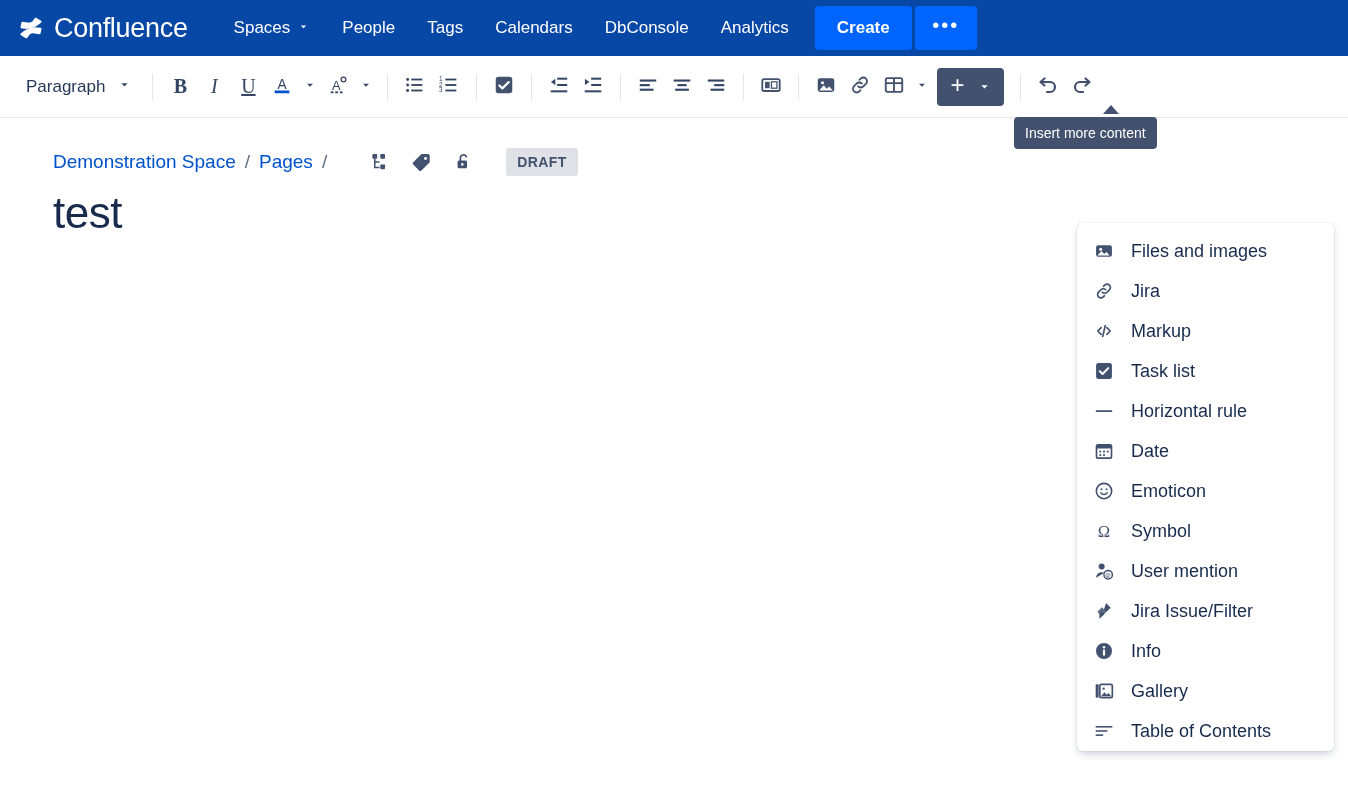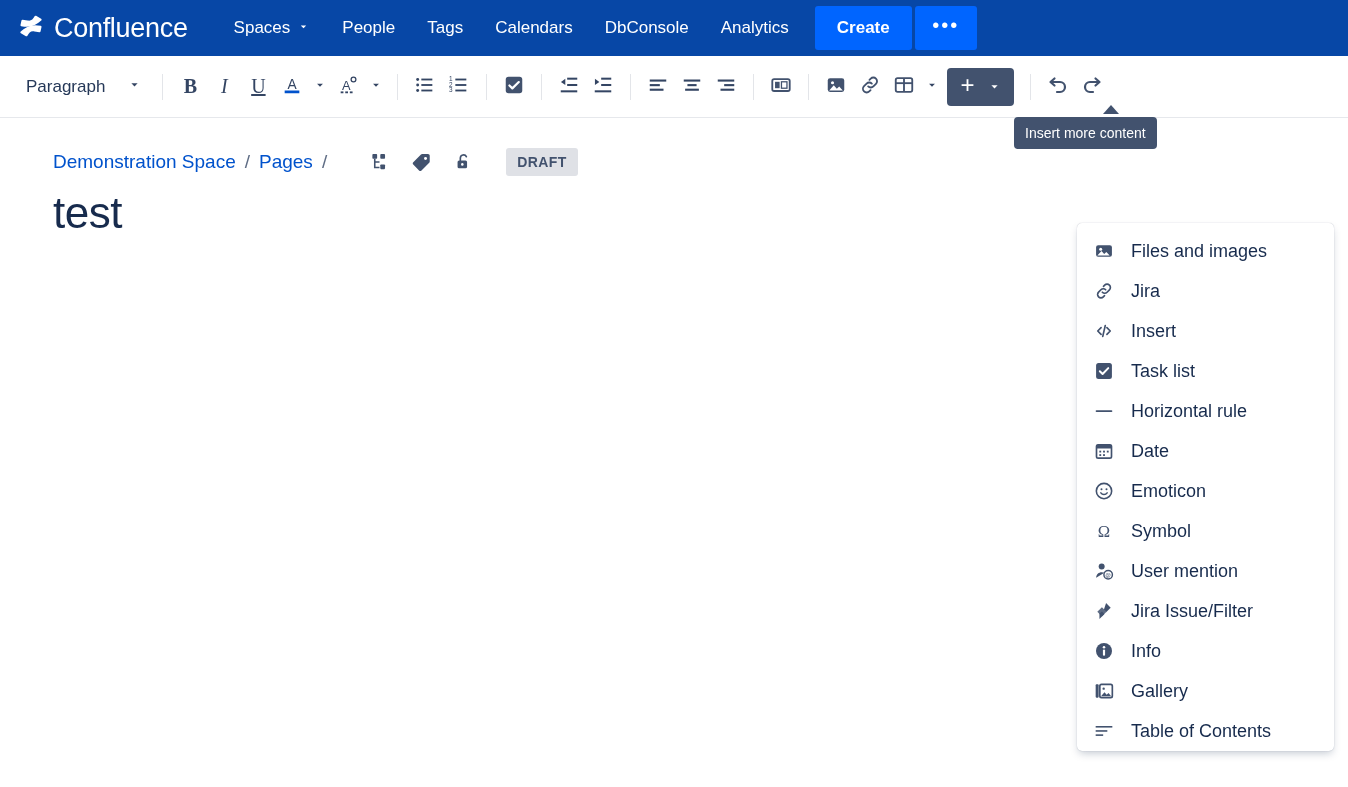--- a/index.html
+++ b/index.html
@@ -10,21 +10,21 @@
     overflow:hidden;
   }
 
   
   .topnav {
     height:56px; background:#0747A6;
     display:flex; align-items:center;
     padding-left:18px;
     position:relative; z-index:5;
   }
-  .brand { display:flex; align-items:flex-start; gap:10px; margin-right:30px; }
+  .brand { display:flex; align-items:center; gap:10px; margin-right:30px; }
   .brand-logo { width:26px; height:26px; }
   .brand-name {
     color:#ffffff; font-size:27px; font-weight:400; letter-spacing:-0.3px;
   }
   .nav-items { display:flex; align-items:center; height:56px; }
   .nav-item {
     color:#ffffff; font-size:17px; padding:0 16px;
     height:52px; display:flex; align-items:center; gap:7px;
     cursor:pointer; white-space:nowrap;
   }
@@ -50,21 +50,21 @@
   }
   .tb-group { display:flex; align-items:center; }
   .tb-sep { width:1px; height:26px; background:#e3e5e9; margin:0 10px; }
   .tb-btn {
     min-width:34px; height:34px; border-radius:3px; border:none;
     background:transparent; cursor:pointer;
     display:flex; align-items:center; justify-content:center;
     color:#344563;
   }
   .tb-para {
-    display:flex; align-items:center; gap:22px;
+    display:flex; align-items:center; gap:12px;
     height:36px; padding:0 10px 0 12px; border-radius:3px;
     cursor:pointer; color:#253858; font-size:17px;
   }
   .tb-combo { display:flex; align-items:center; }
   .tb-combo .tb-btn.narrow { min-width:22px; }
   .tb-insert {
     background:#42526E; border-radius:4px; display:flex; align-items:center;
     height:38px; padding:0 6px; cursor:pointer; color:#ffffff;
     margin-left:4px; position:relative;
   }
@@ -470,21 +470,21 @@
     </div>
 
     <div class="mi">
       <span class="mi-icon">
         <svg width="20" height="20" viewBox="0 0 24 24" fill="none" stroke="#42526E" stroke-width="2" stroke-linecap="round" stroke-linejoin="round">
           <path d="M8.5 8L4.5 12l4 4"></path>
             <path d="M15.5 8l4 4-4 4"></path>
             <path d="M13.5 5.5l-3 13"></path>
         </svg>
       </span>
-      <span>Insert</span>
+      <span>Markup</span>
     </div>
 
     <div class="mi">
       <span class="mi-icon">
         <svg width="20" height="20" viewBox="0 0 24 24">
           <rect x="2.5" y="2.5" width="19" height="19" rx="3" fill="#42526E"></rect>
           <path d="M7 12.3l3.3 3.3 6.8-7" stroke="#fff" stroke-width="2.4" fill="none" stroke-linecap="round" stroke-linejoin="round"></path>
         </svg>
       </span>
       <span>Task list</span>

